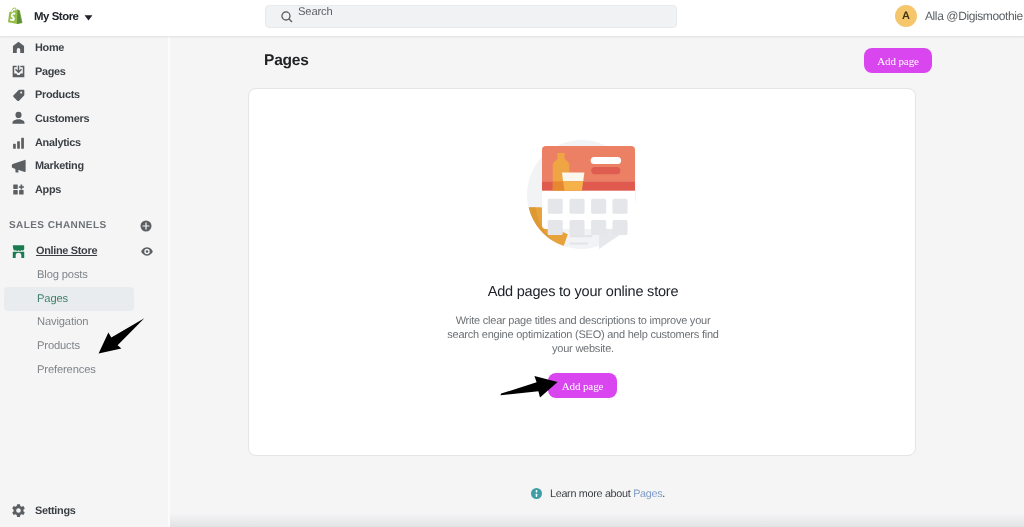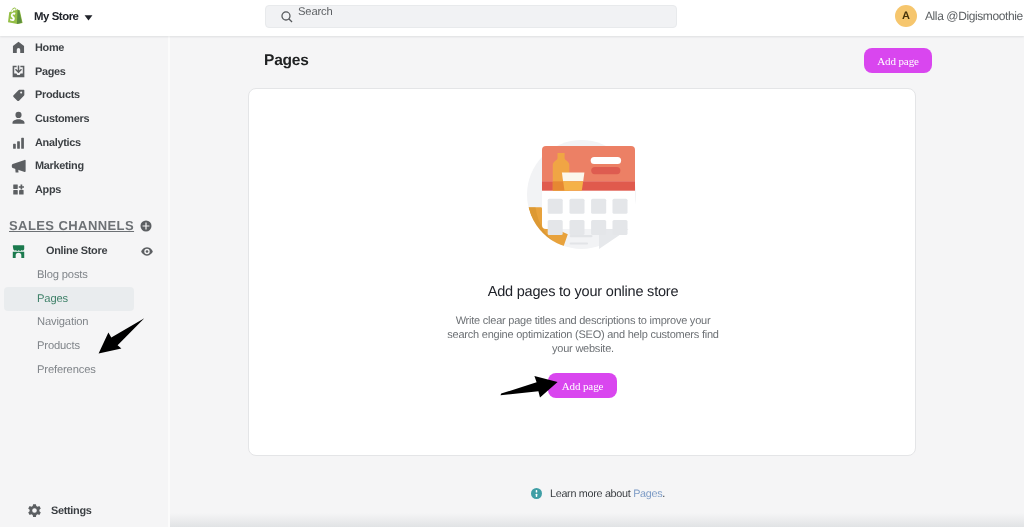--- a/index.html
+++ b/index.html
@@ -53,38 +53,38 @@
     display: flex; align-items: center; height: 23.7px;
     margin: 0 4px; padding-left: 7px; border-radius: 4px;
   }
   .nav-item .ic { width: 15px; height: 15px; display: flex; align-items: center; justify-content: center; }
   .nav-item .lbl { font-size: 10.9px; font-weight: bold; color: #3b3f43; margin-left: 9px; letter-spacing: -.3px; }
 
   .section-head {
     display: flex; align-items: center; justify-content: space-between;
     margin: 0 4px; padding: 0 12px 0 5px; height: 23.7px; margin-top: 12px;
   }
-  .section-head .t { font-size: 13px; font-weight: bold; color: #6d7175; letter-spacing: .42px; text-decoration: underline; }
+  .section-head .t { font-size: 10px; font-weight: bold; color: #6d7175; letter-spacing: .42px; }
 
   .channel { display: flex; align-items: center; justify-content: space-between; margin: 0 4px; padding-left: 7px; padding-right: 11px; height: 23.7px; }
   .channel .left { display: flex; align-items: center; }
   .channel .ic { width: 15px; height: 15px; display: flex; align-items: center; justify-content: center; }
-  .channel .lbl { font-size: 10.9px; font-weight: bold; color: #3b3f43; margin-left: 20px; letter-spacing: -.3px; }
+  .channel .lbl { font-size: 10.9px; font-weight: bold; color: #3b3f43; margin-left: 10px; letter-spacing: -.3px; text-decoration: underline; }
 
   .channel { margin-top: 2px; }
   .subitem {
     display: flex; align-items: center; height: 23.7px; margin: 0 4px; width: 130px;
     padding-left: 33px; border-radius: 4px;
     font-size: 11.2px; color: #80858a; letter-spacing: -.15px;
   }
   .subitem.active { background: #e9ecee; color: #40826a; font-weight: normal; }
 
   .settings {
     position: absolute; left: 0; bottom: 9px; width: 169px;
-    display: flex; align-items: center; padding-left: 11px; margin-left: 16px;
+    display: flex; align-items: center; padding-left: 11px;
   }
   .settings .ic { width: 15px; height: 15px; display: flex; align-items: center; justify-content: center; }
   .settings .lbl { font-size: 10.9px; font-weight: bold; color: #3b3f43; margin-left: 9px; letter-spacing: -.3px; }
 
   
   .main { position: absolute; left: 170px; top: 36px; width: 854px; height: 491px; background: #f5f5f6; overflow: hidden; }
   .page-header { position: absolute; left: 94px; top: 12px; width: 668px; height: 25px; }
   .page-title { position: absolute; left: 0; top: 0; font-size: 15.5px; font-weight: bold; color: #202223; letter-spacing: -.2px; line-height: 25px; }
   .btn-primary {
     background: #d946ef; color: #ffffff; border: none; border-radius: 8px;

